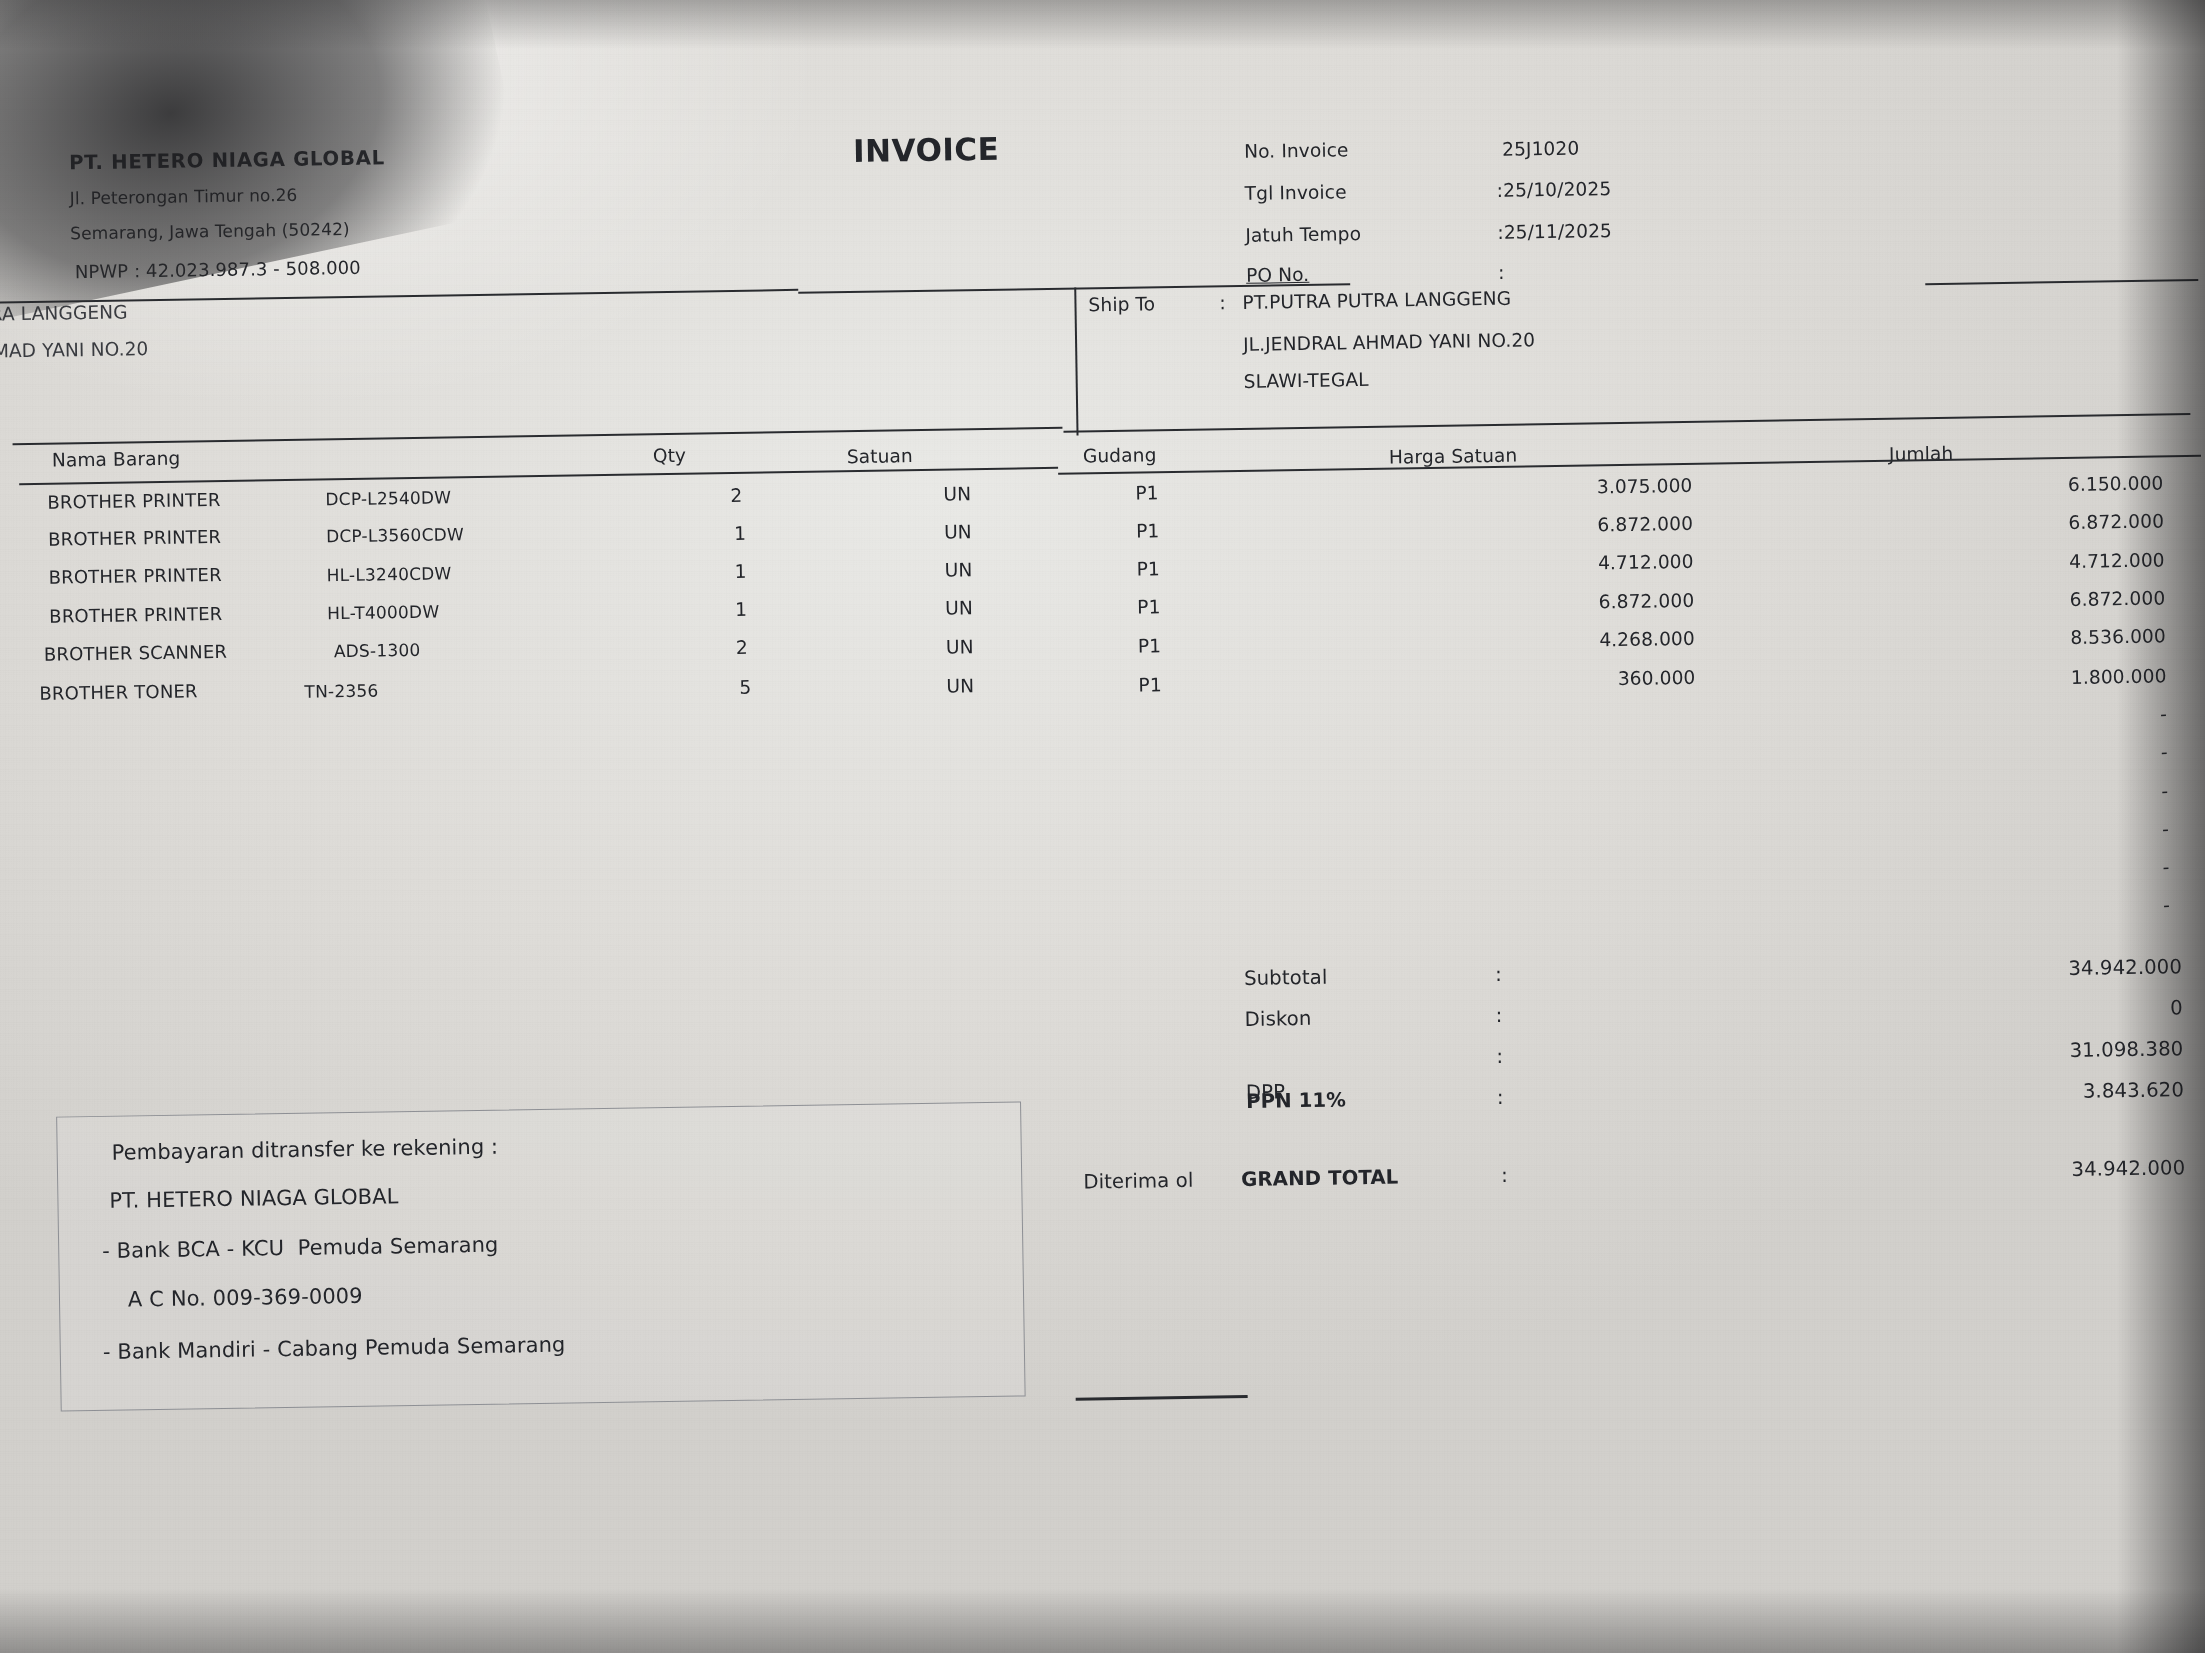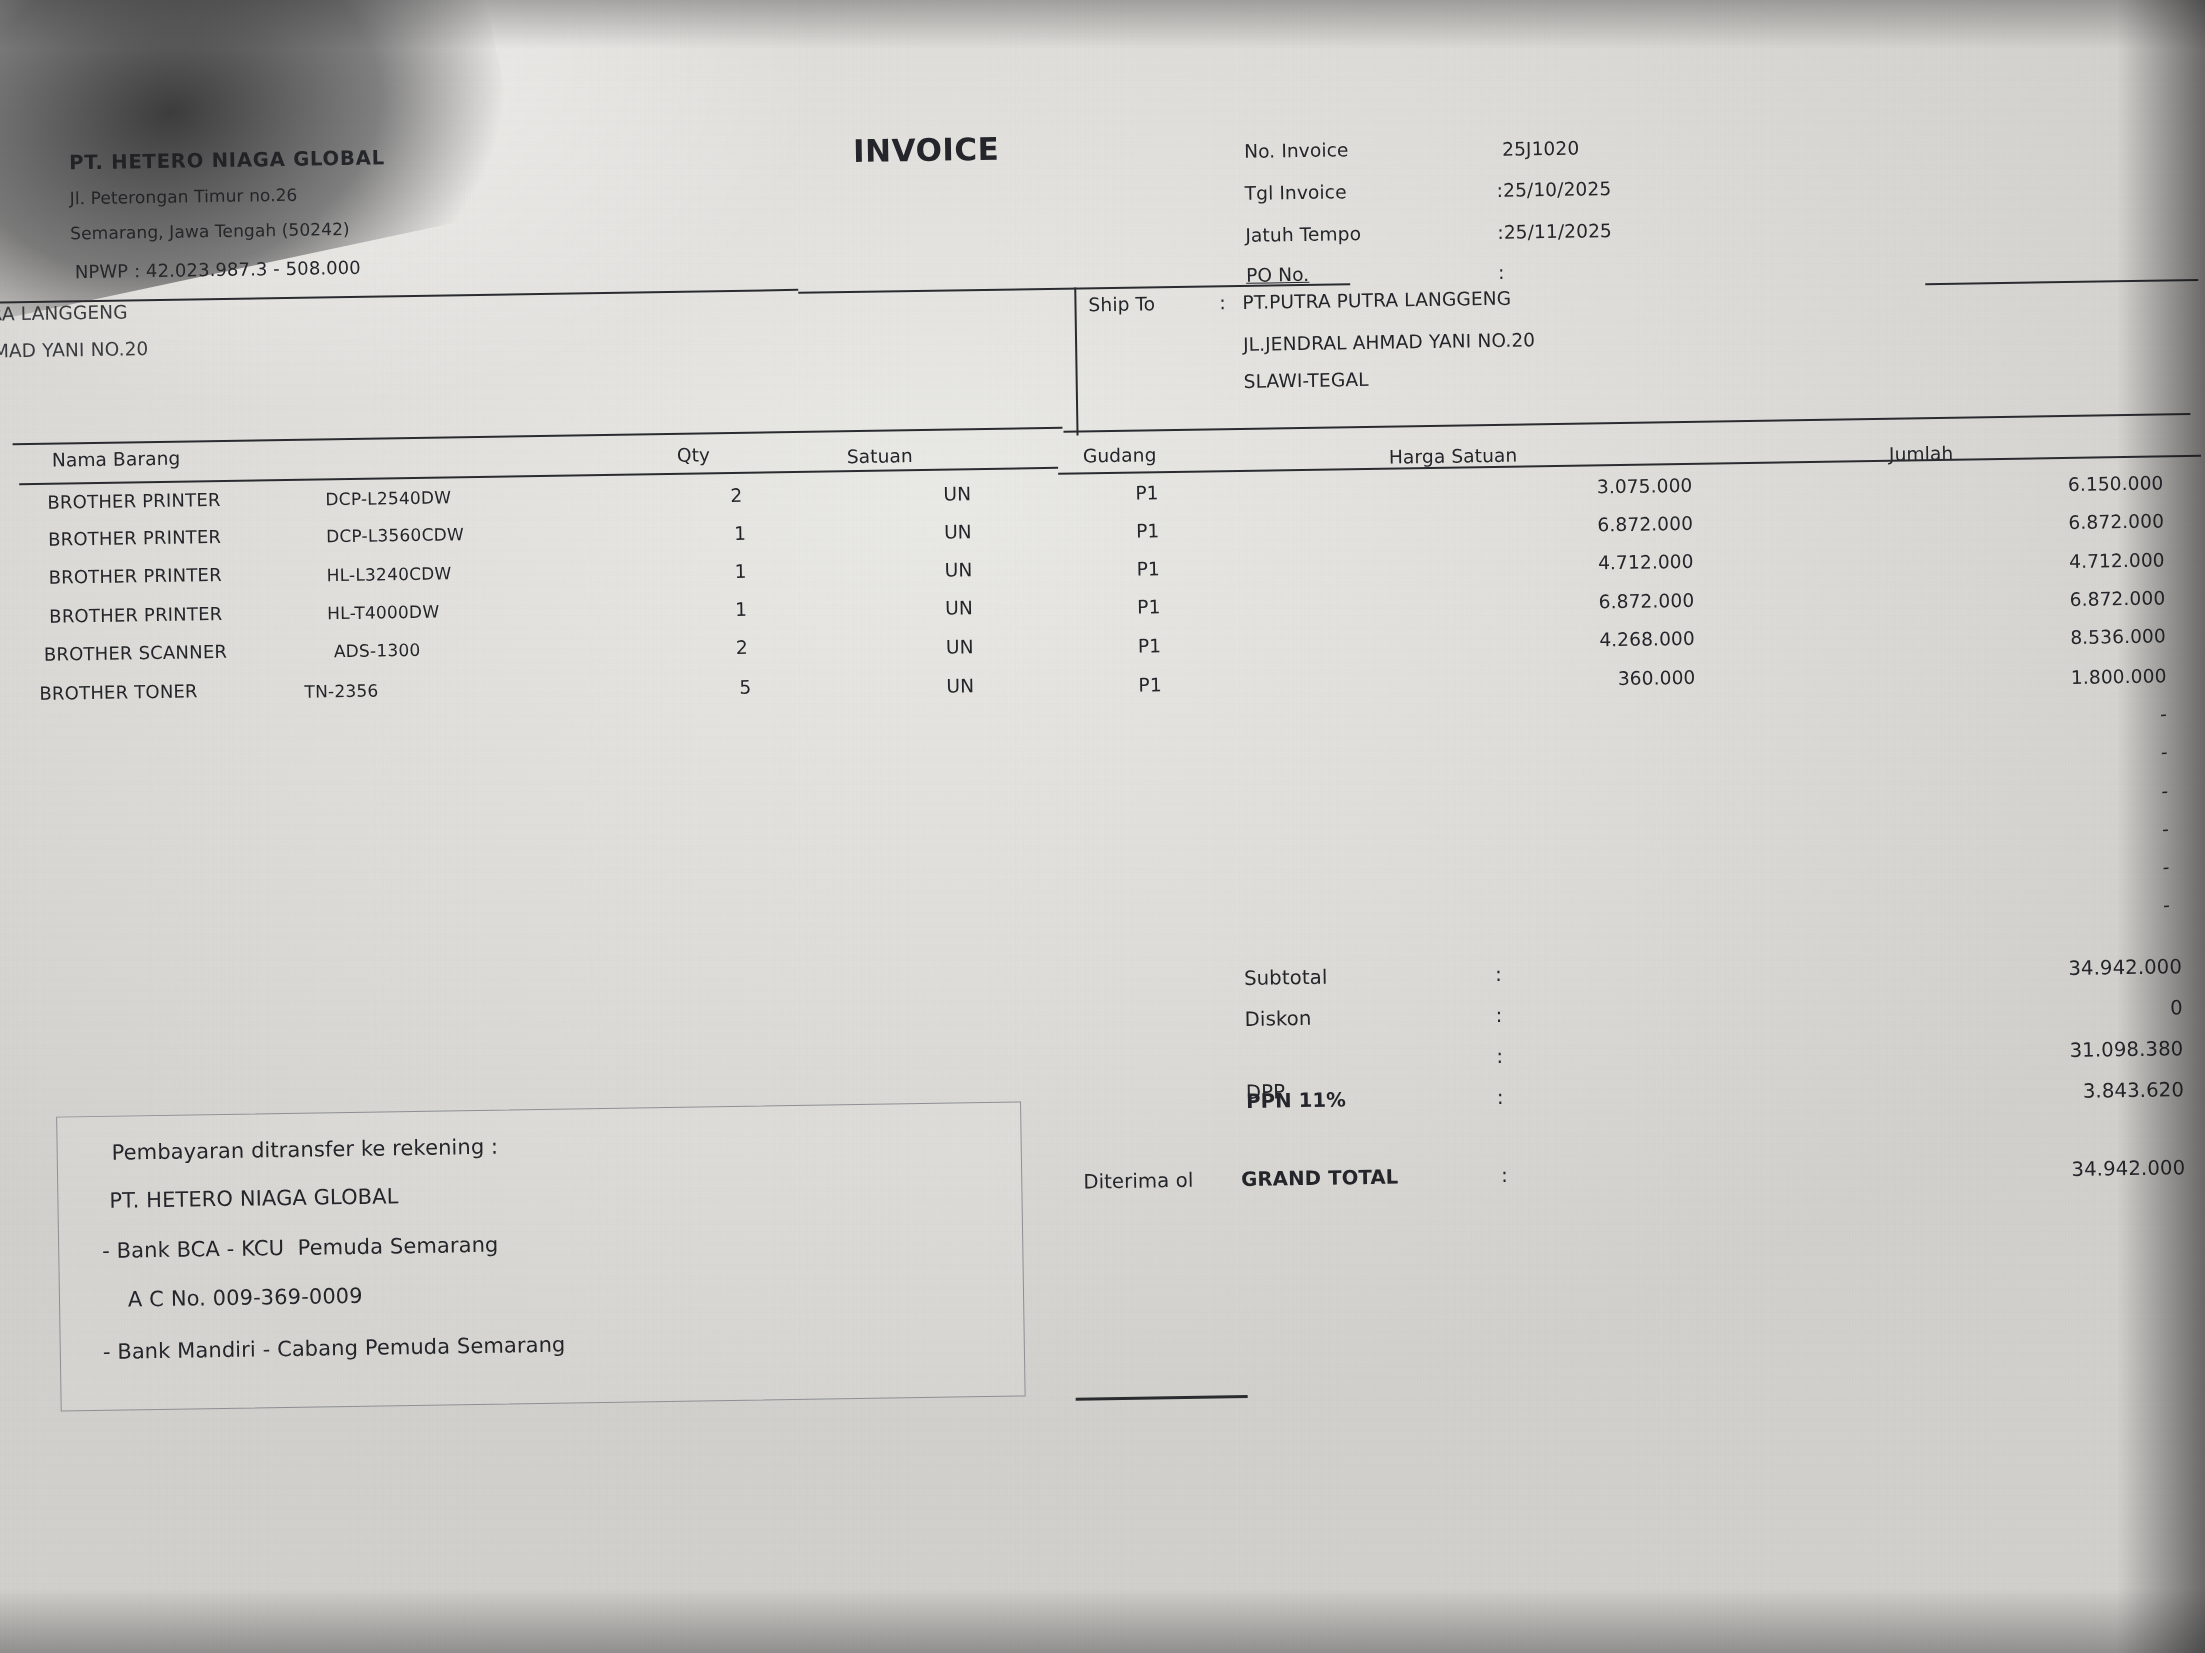--- a/index.html
+++ b/index.html
@@ -146,21 +146,21 @@
     <div class="t f-ship" style="left:1094px; top:296px;">Ship To</div>
     <div class="t f-ship" style="left:1225px; top:296px;">:</div>
     <div class="t f-ship" style="left:1248px; top:296px;">PT.PUTRA PUTRA LANGGENG</div>
     <div class="t f-ship" style="left:1248px; top:338px;">JL.JENDRAL AHMAD YANI NO.20</div>
     <div class="t f-ship" style="left:1248px; top:375px;">SLAWI-TEGAL</div>
 
     <div class="line" style="left:16.4px; top:428px; width:1050px;"></div>
     <div class="line" style="left:1067px; top:432px; width:1127px;"></div>
 
     <div class="t f-colhead" style="left:55px; top:435px;">Nama Barang</div>
-    <div class="t f-colhead" style="left:656px; top:440px;margin-left:24px;">Qty</div>
+    <div class="t f-colhead" style="left:656px; top:440px;">Qty</div>
     <div class="t f-colhead" style="left:850px; top:444px;">Satuan</div>
     <div class="t f-colhead" style="left:1086px; top:447px;">Gudang</div>
     <div class="t f-colhead" style="left:1392px; top:453px;">Harga Satuan</div>
     <div class="t f-colhead" style="left:1892px; top:458px;">Jumlah</div>
 
     <div class="line" style="left:22px; top:468px; width:1039px;"></div>
     <div class="line" style="left:1061px; top:474px; width:1143px;"></div>
 
     <div class="t f-item" style="left:50px; top:477px;">BROTHER PRINTER</div>
     <div class="t f-itemcode" style="left:328px; top:479px;">DCP-L2540DW</div>

